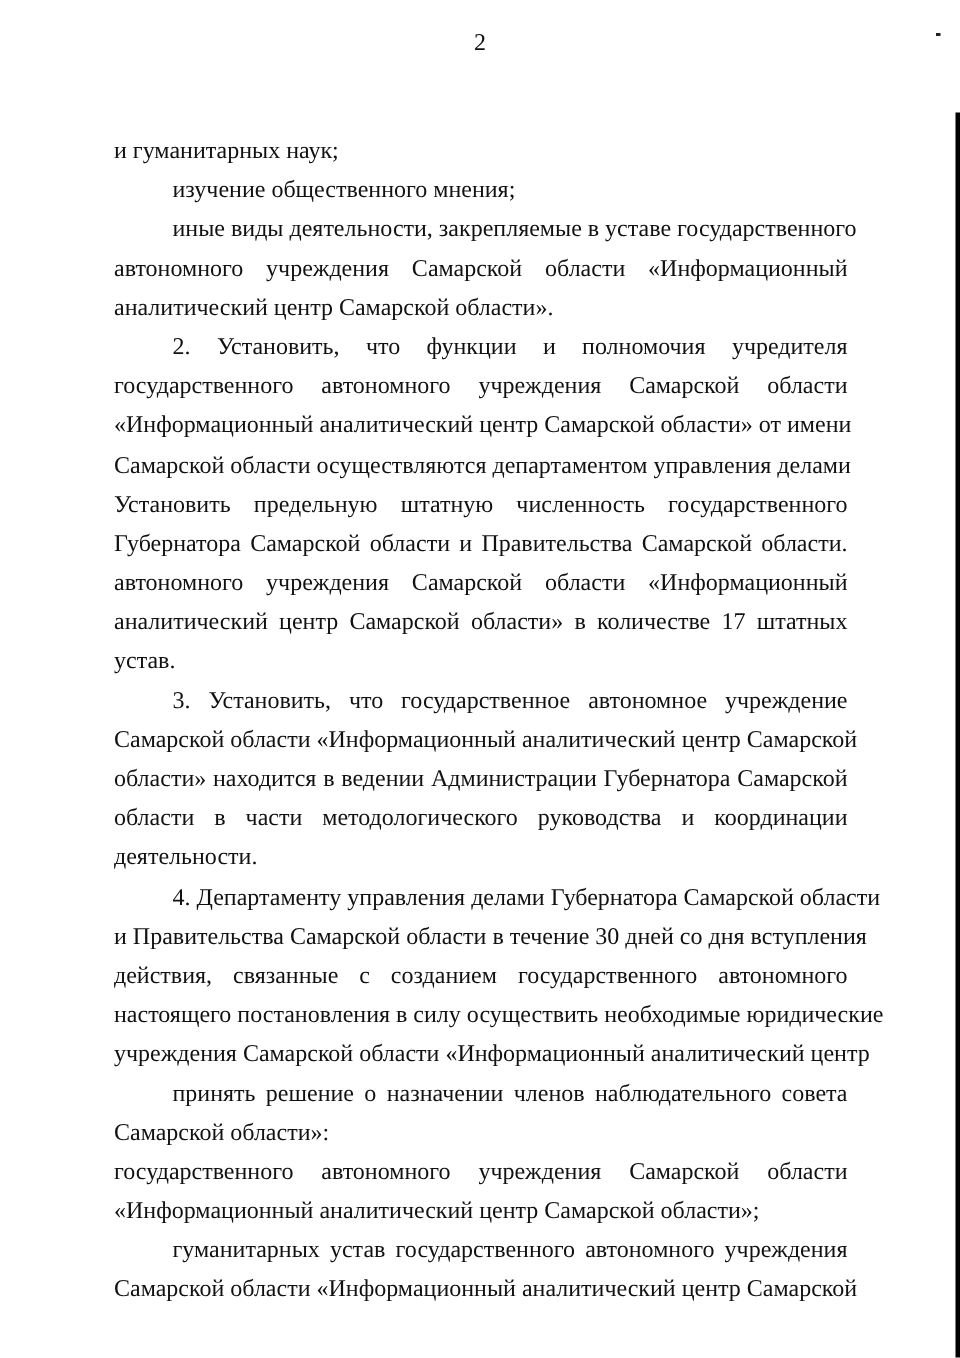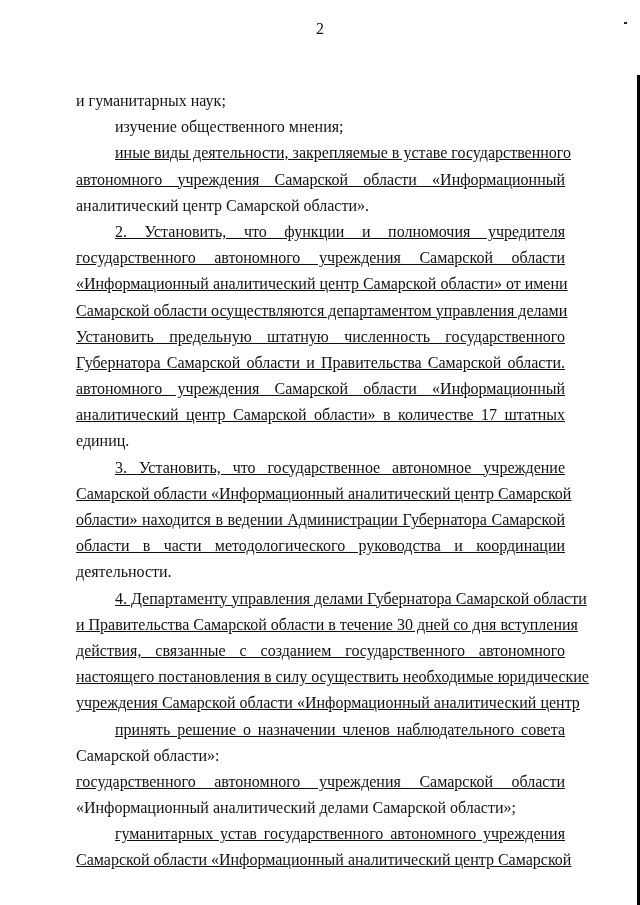--- a/index.html
+++ b/index.html
@@ -5,21 +5,21 @@
     html, body { margin: 0; padding: 0; }
     body {
       width: 640px; height: 905px; background: #ffffff; position: relative; overflow: hidden;
       font-family: "Liberation Serif", "DejaVu Serif", serif; color: #111;
     }
     .page { position: absolute; left: 0; top: 0; width: 640px; height: 905px; }
     .edge-line { position: absolute; right: 0; top: 75px; width: 3px; height: 830px; background: #000; }
     .page-num { position: absolute; top: 20px; left: 0; width: 640px; text-align: center; font-size: 16px; }
     .text { position: absolute; left: 76px; width: 489px; top: 48px; font-size: 16px; margin-top: 40px; }
     .line { height: 26.2px; line-height: 26.2px; white-space: nowrap; }
-    .j { text-align: justify; text-align-last: justify; text-decoration: underline; }
+    .j { text-align: justify; text-align-last: justify; }
     .ind { padding-left: 39px; }
     .speck { position: absolute; background: #222; }
   </style>
 </head>
 <body>
 
 <div class="page">
   <div class="edge-line"></div>
   <div class="speck" style="left:624px;top:22px;width:3px;height:2px;"></div>
   <div class="page-num">2</div>
@@ -30,31 +30,31 @@
       <div class="line j">автономного учреждения Самарской области «Информационный</div>
       <div class="line">аналитический центр Самарской области».</div>
       <div class="line j ind">2. Установить, что функции и полномочия учредителя</div>
       <div class="line j">государственного автономного учреждения Самарской области</div>
       <div class="line j">«Информационный аналитический центр Самарской области» от имени</div>
       <div class="line j">Самарской области осуществляются департаментом управления делами</div>
       <div class="line j">Установить предельную штатную численность государственного</div>
       <div class="line j">Губернатора Самарской области и Правительства Самарской области.</div>
       <div class="line j">автономного учреждения Самарской области «Информационный</div>
       <div class="line j">аналитический центр Самарской области» в количестве 17 штатных</div>
-      <div class="line">единиц.</div>
+      <div class="line">устав.</div>
       <div class="line j ind">3. Установить, что государственное автономное учреждение</div>
       <div class="line j">Самарской области «Информационный аналитический центр Самарской</div>
       <div class="line j">области» находится в ведении Администрации Губернатора Самарской</div>
       <div class="line j">области в части методологического руководства и координации</div>
       <div class="line">деятельности.</div>
       <div class="line j ind">4. Департаменту управления делами Губернатора Самарской области</div>
       <div class="line j">и Правительства Самарской области в течение 30 дней со дня вступления</div>
       <div class="line j">действия, связанные с созданием государственного автономного</div>
       <div class="line j">настоящего постановления в силу осуществить необходимые юридические</div>
       <div class="line j">учреждения Самарской области «Информационный аналитический центр</div>
       <div class="line j ind">принять решение о назначении членов наблюдательного совета</div>
       <div class="line">Самарской области»:</div>
       <div class="line j">государственного автономного учреждения Самарской области</div>
-      <div class="line">«Информационный аналитический делами Самарской области»;</div>
+      <div class="line">«Информационный аналитический центр Самарской области»;</div>
       <div class="line j ind">гуманитарных устав государственного автономного учреждения</div>
       <div class="line j">Самарской области «Информационный аналитический центр Самарской</div>
     </div>
 </div>
 
 </body></html>

